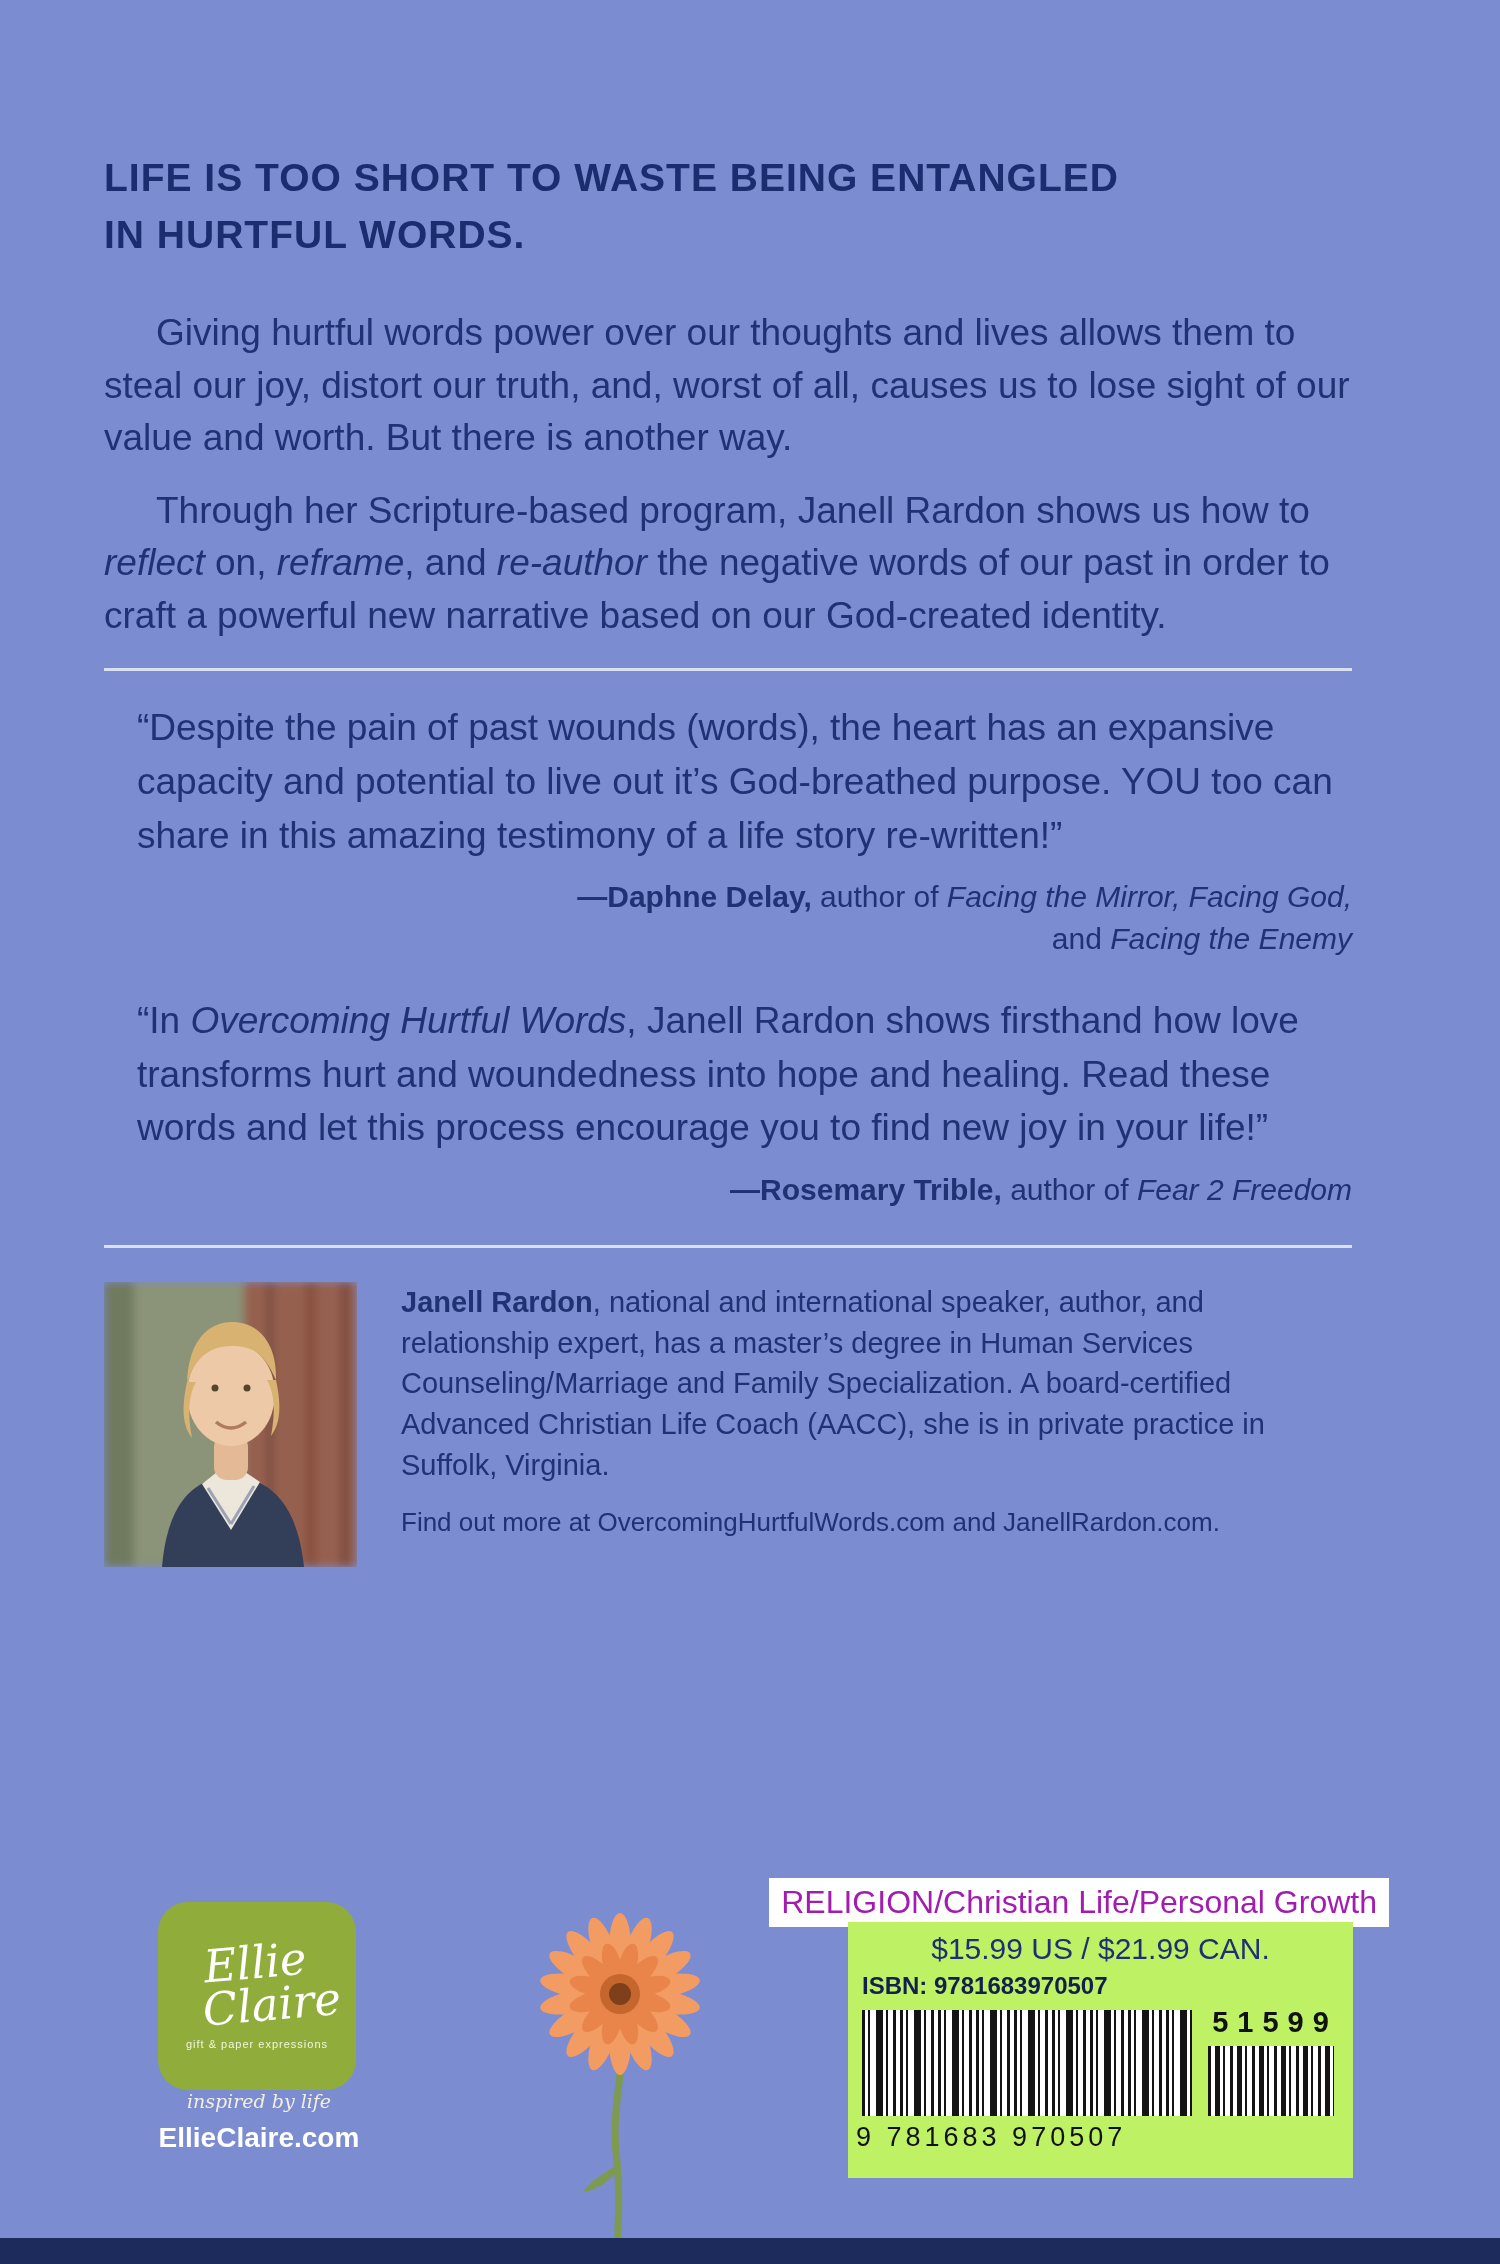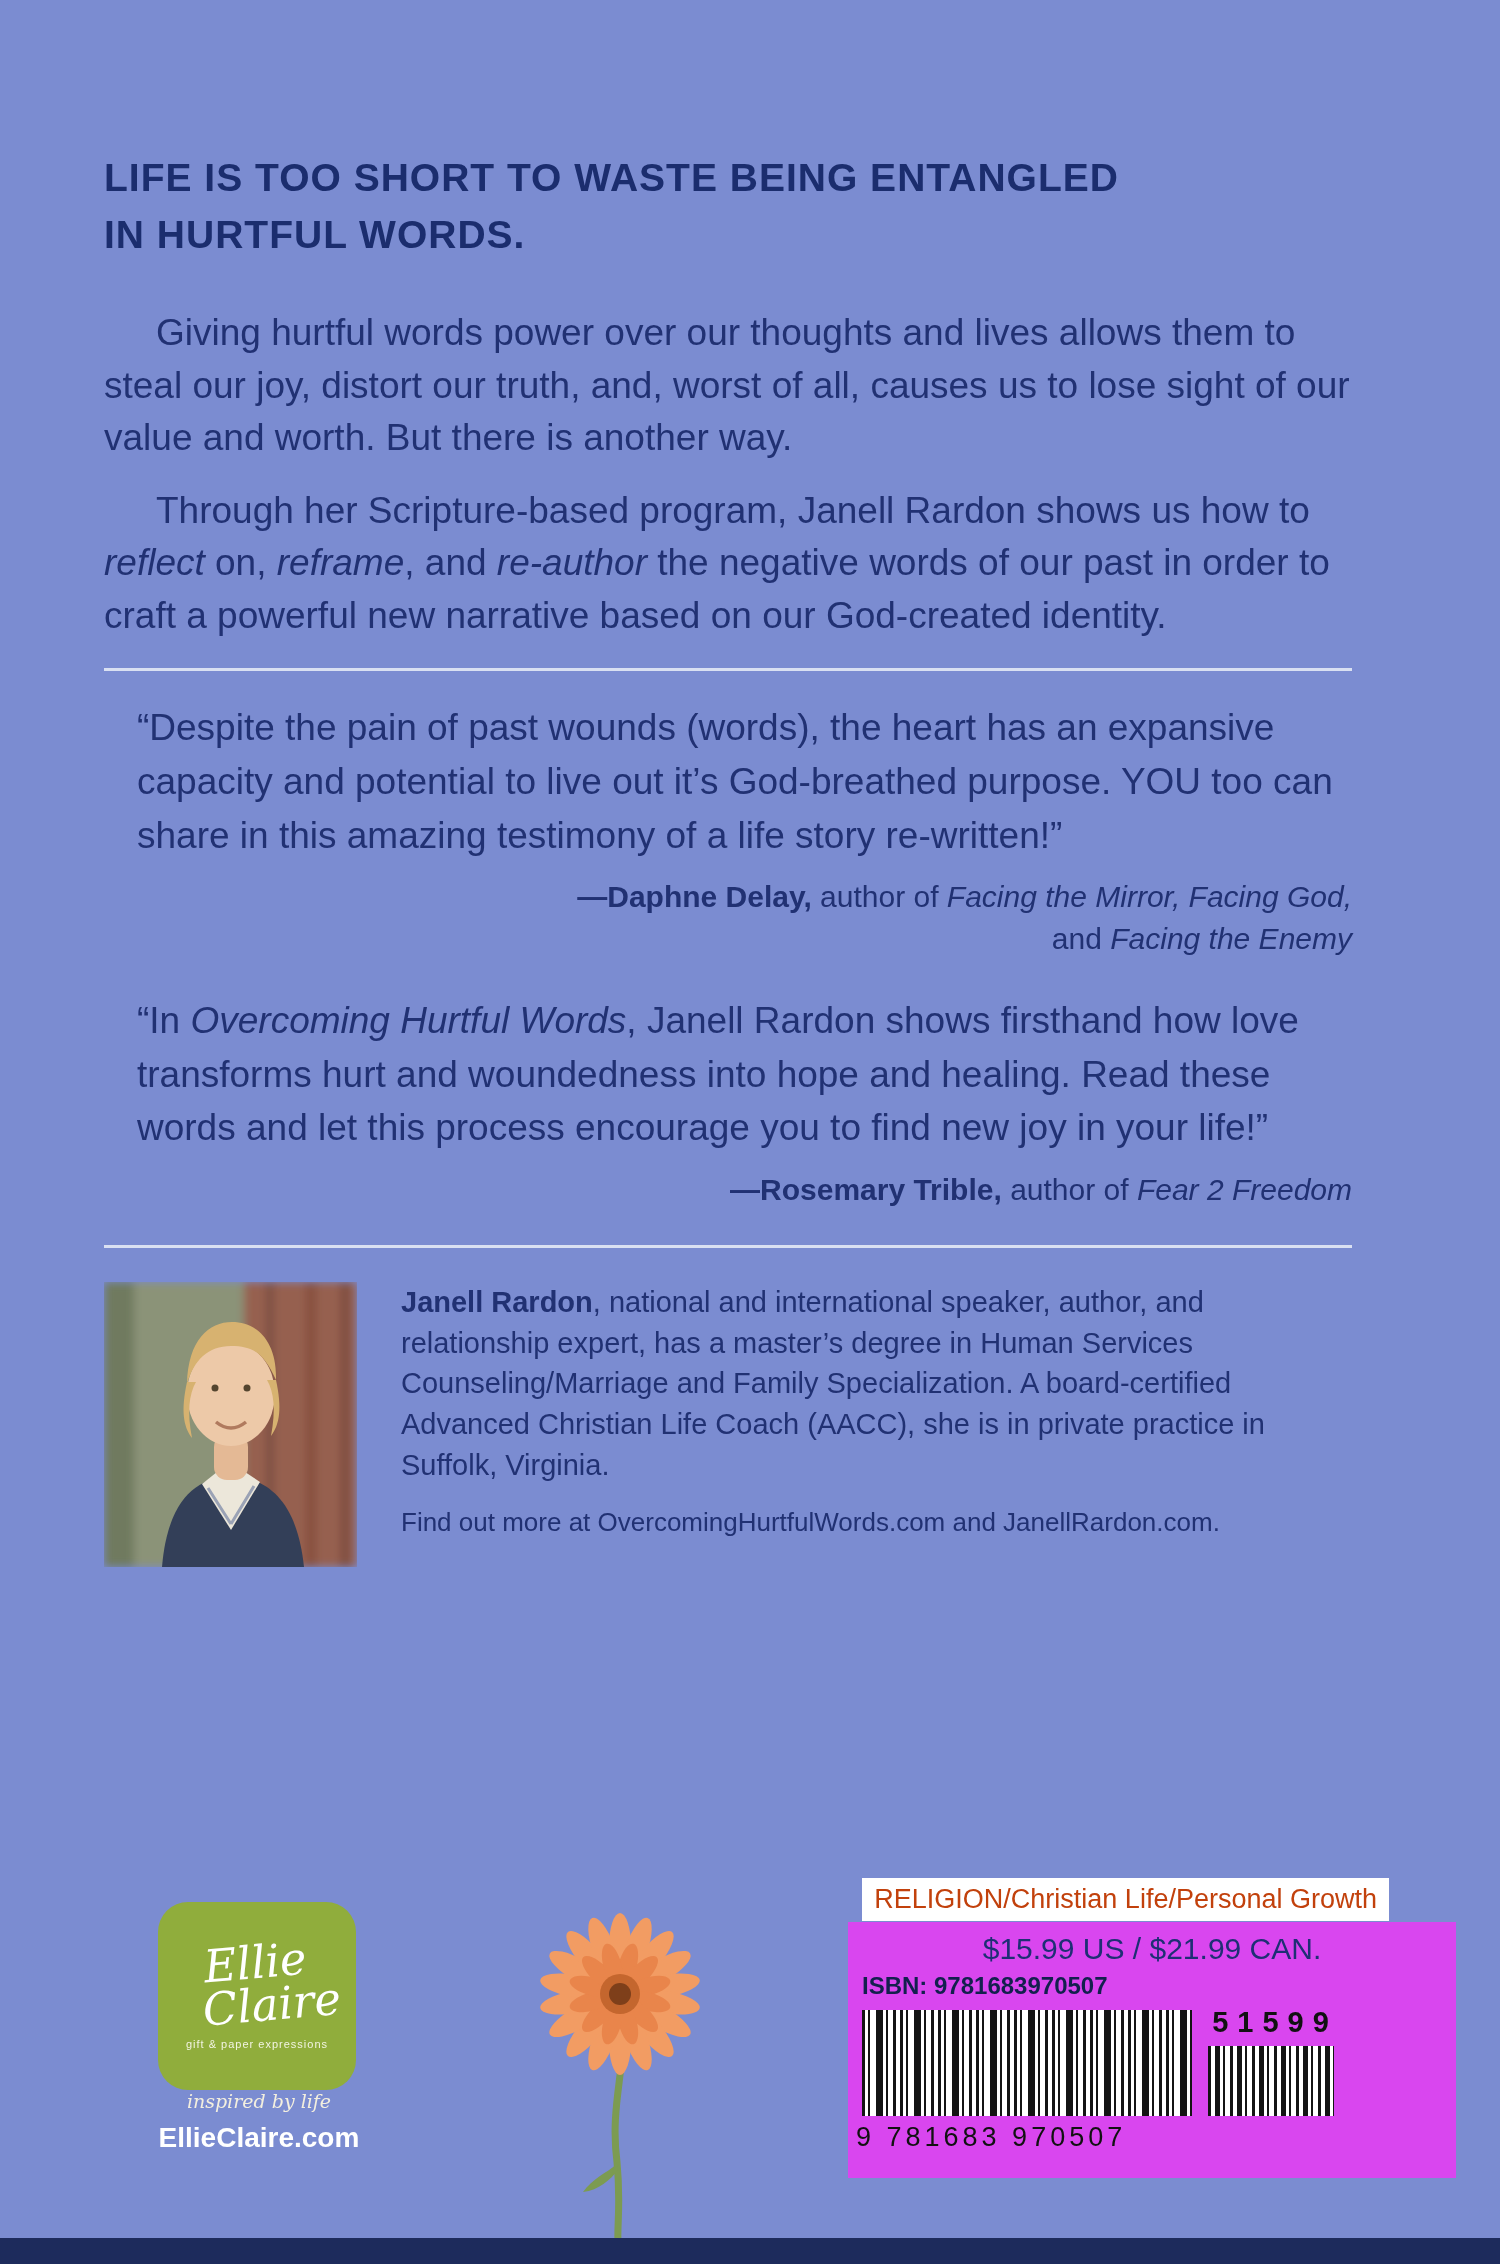--- a/index.html
+++ b/index.html
@@ -40,25 +40,25 @@
   .logo-script { font-family:"DejaVu Serif", serif; font-style:italic; font-size:45px; line-height:0.95; transform:rotate(-5deg); }
   .logo-word2 { margin-left:26px; }
   .logo-tagline { font-size:11px; margin-top:10px; color:#f2f4e2; letter-spacing:1px; }
   .inspired { font-family:"DejaVu Serif", serif; font-style:italic; font-size:19px; color:#f3efdf; }
   .site { margin-top:10px; font-weight:bold; font-size:28px; color:#ffffff; }
 
   .flower { position:absolute; left:505px; top:1912px; width:230px; height:330px; }
 
   .category-band {
     position:absolute; right:111px; top:1878px; background:#ffffff;
-    color:#c2410c; font-size:27px; padding:6px 12px; white-space:nowrap;
+    color:#a21caf; font-size:32px; padding:6px 12px; white-space:nowrap;
   }
   .info-box {
-    position:absolute; left:848px; top:1922px; width:608px; height:256px;
-    background:#d946ef; box-sizing:border-box;
+    position:absolute; left:848px; top:1922px; width:505px; height:256px;
+    background:#bef264; box-sizing:border-box;
   }
   .price { text-align:center; font-size:30px; color:#1e2f74; margin:10px 0 6px 0; }
   .isbn { font-weight:bold; font-size:24px; color:#13204e; margin:2px 0 6px 14px; }
   .barcode-zone { position:relative; height:160px; }
   .bars-main {
     position:absolute; left:14px; top:4px; width:330px; height:106px;
     background:repeating-linear-gradient(90deg,
       #141414 0 3px, #fff 3px 6px,
       #141414 6px 8px, #fff 8px 14px,
       #141414 14px 21px, #fff 21px 24px,

